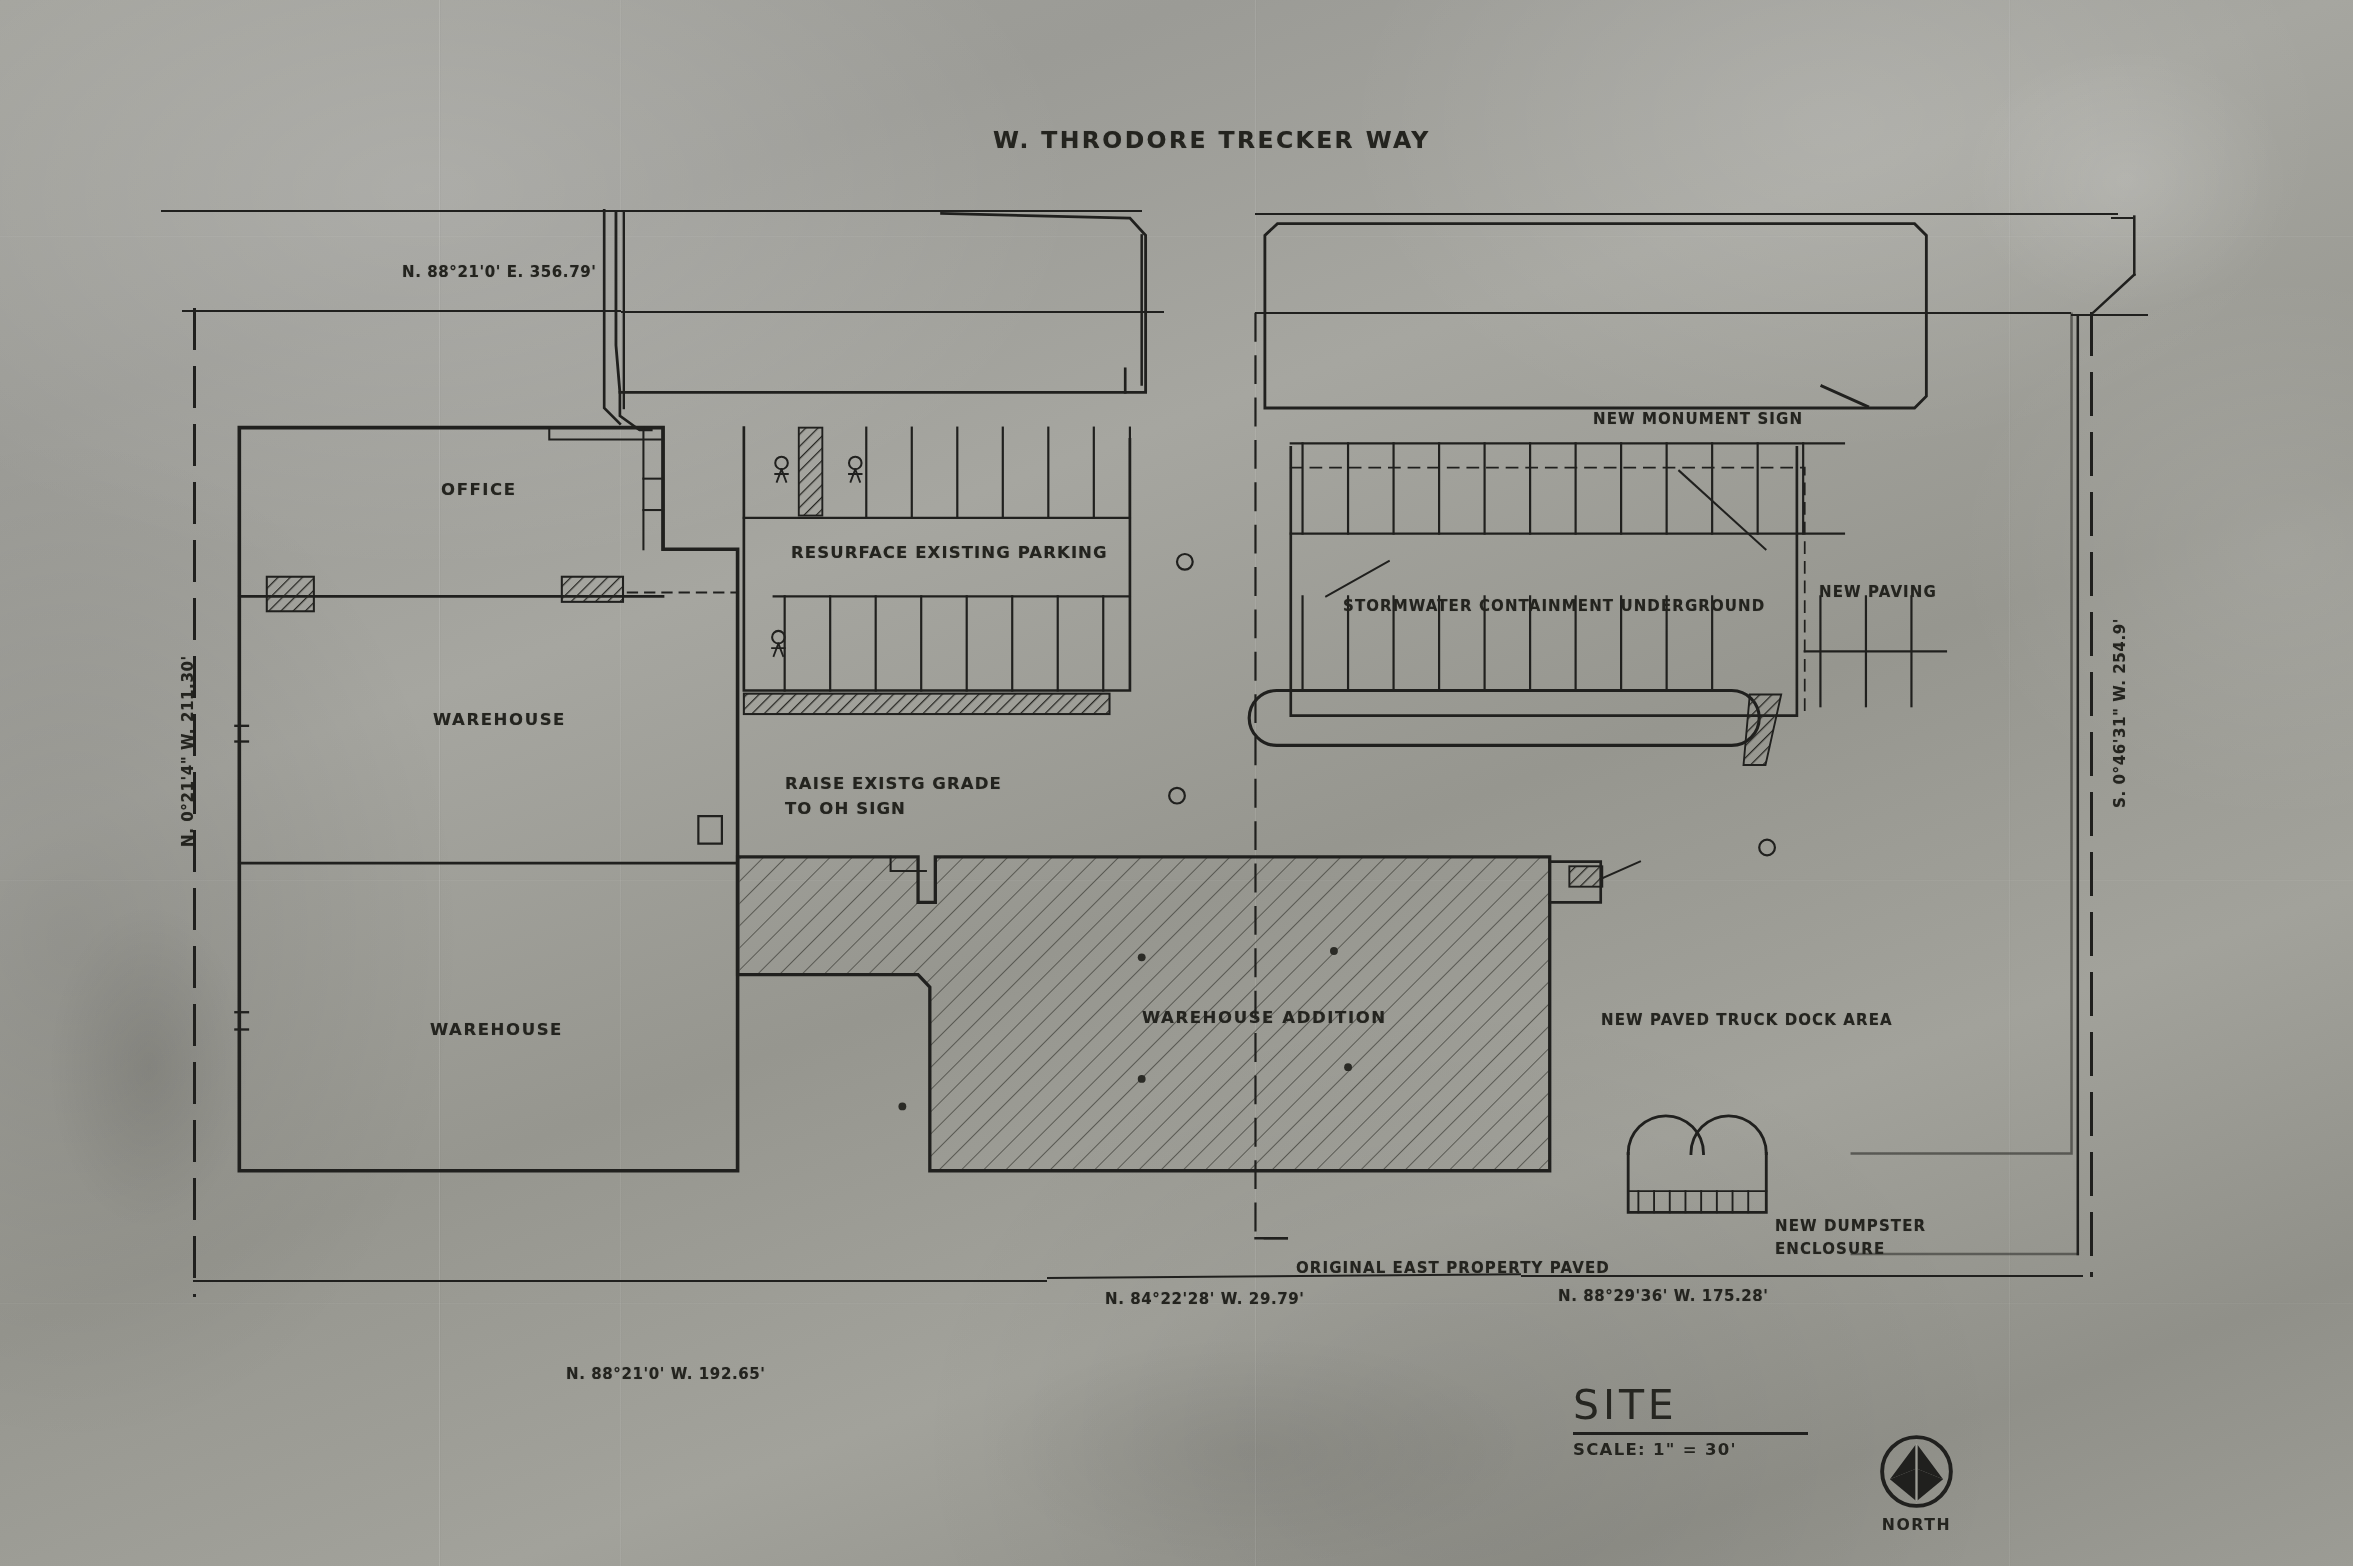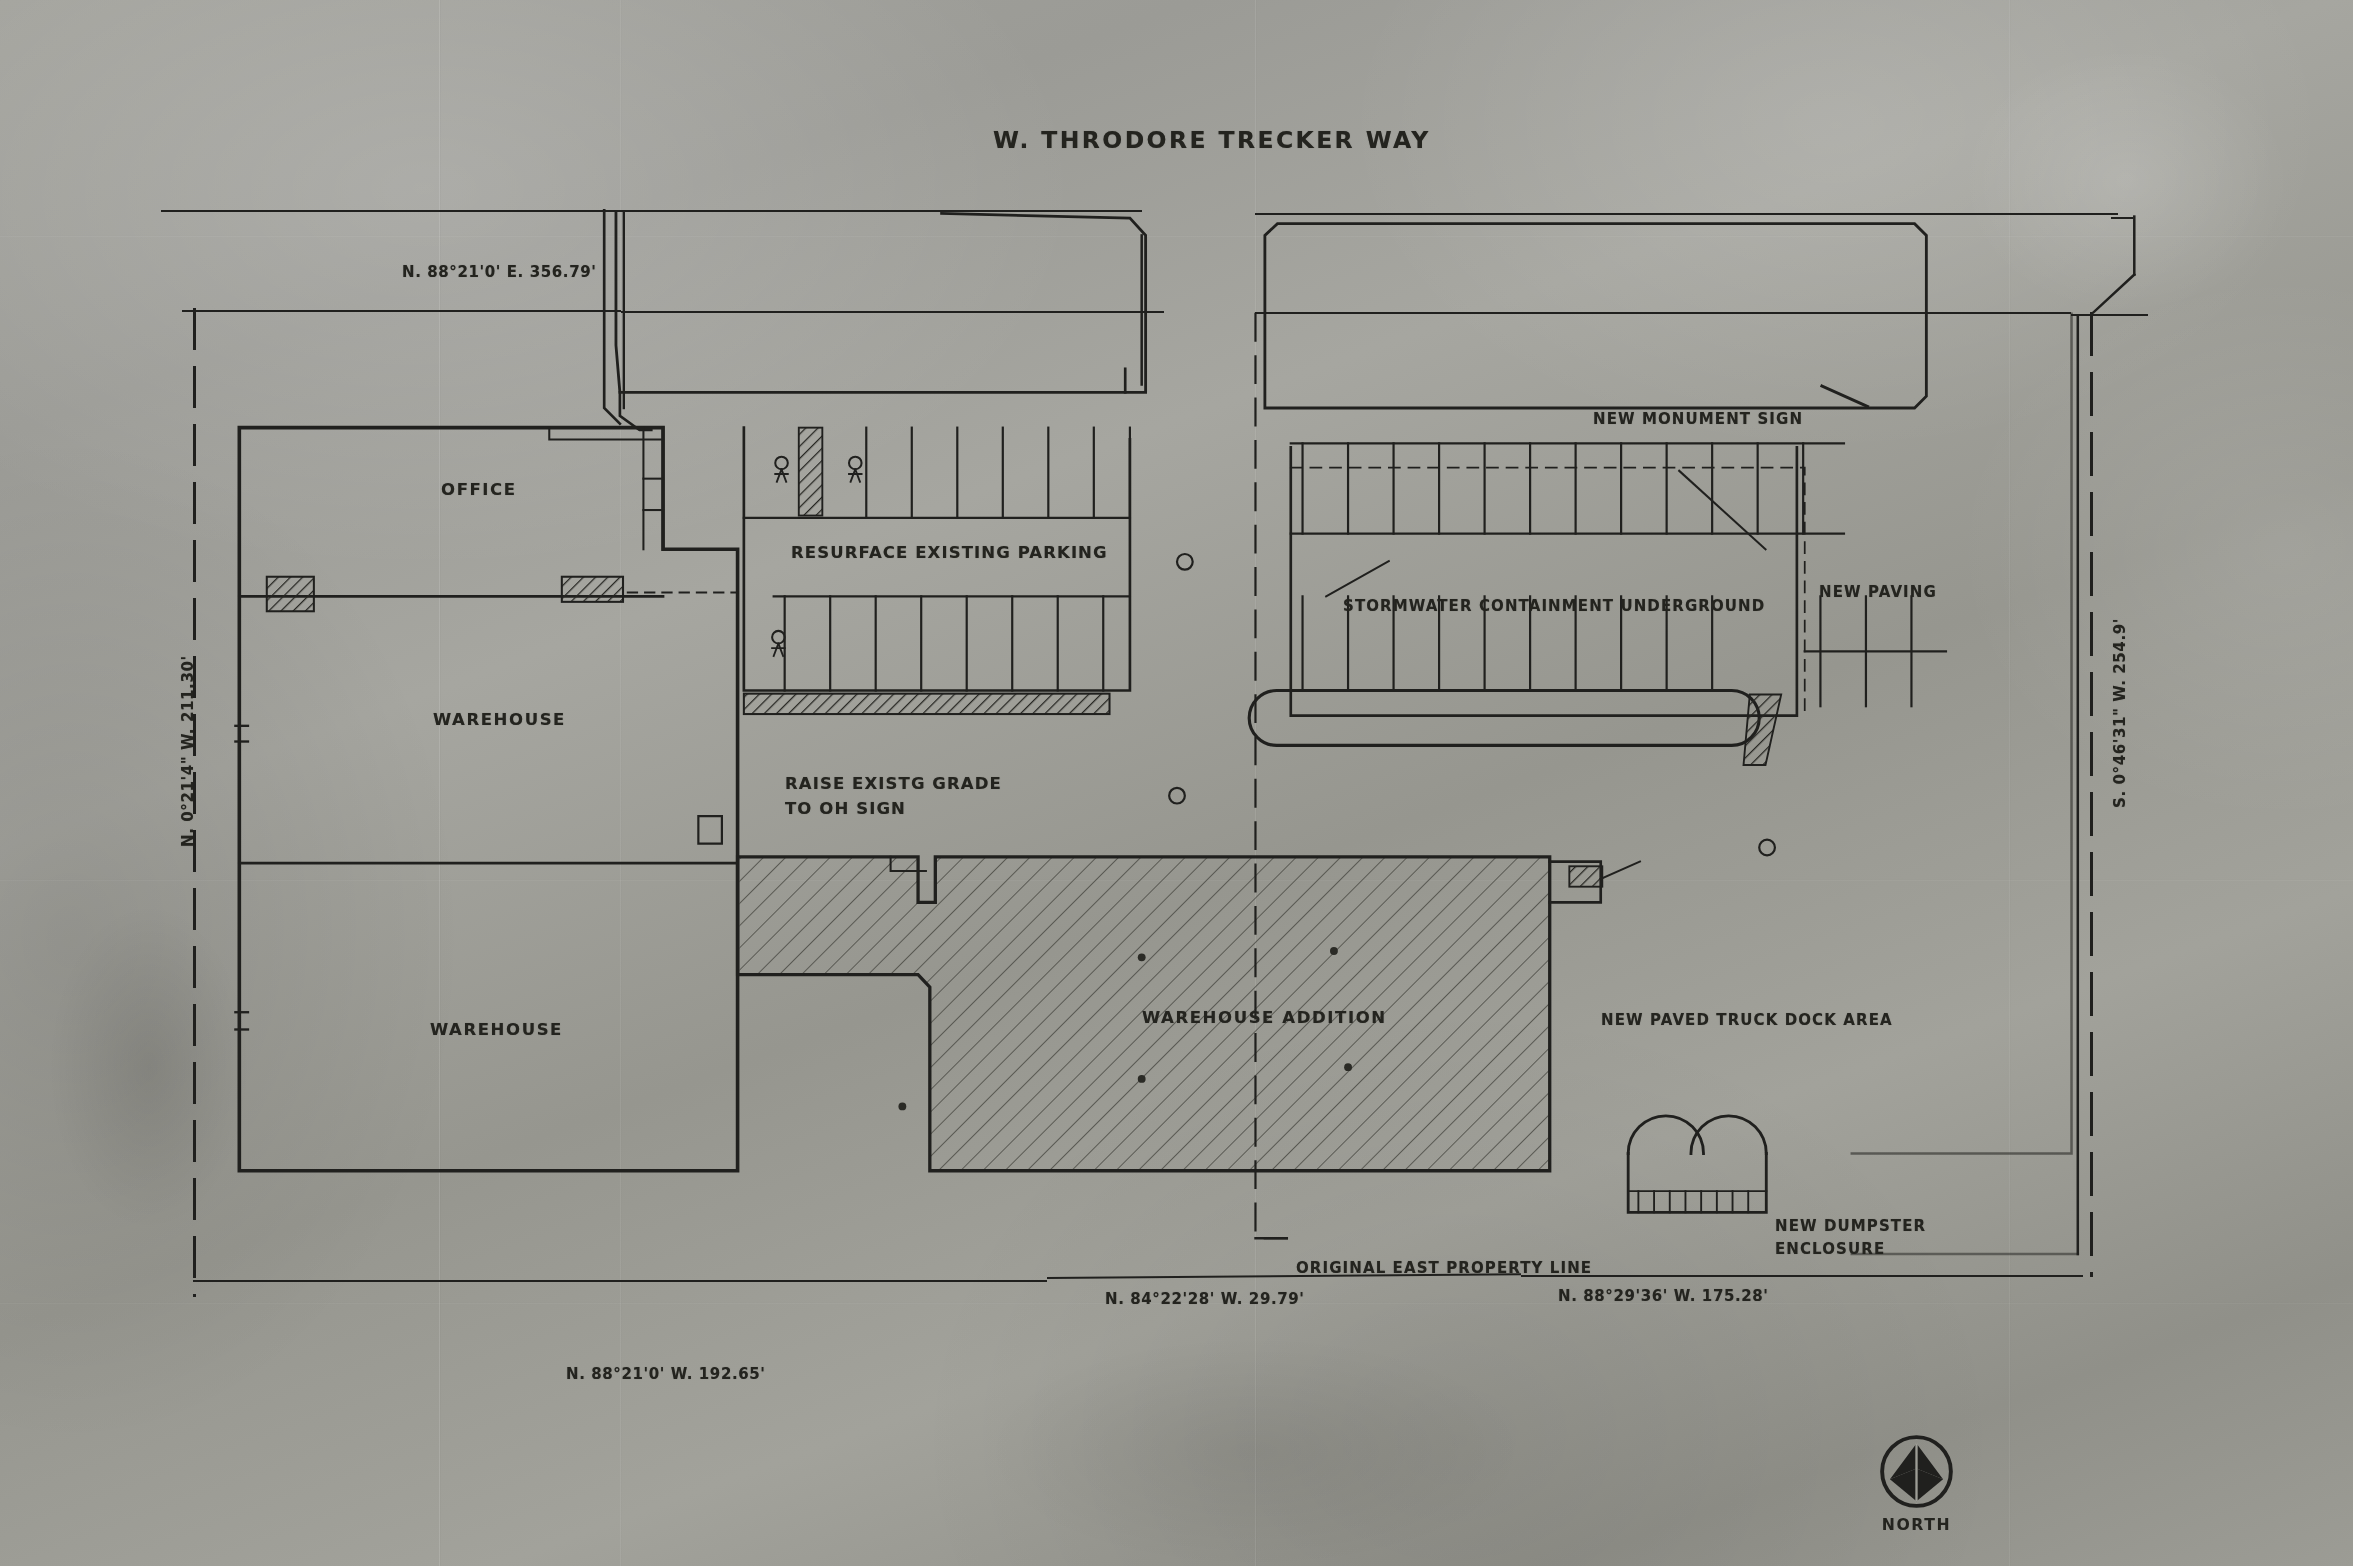--- a/index.html
+++ b/index.html
@@ -308,22 +308,27 @@
 
   <div class="txt lbl-sm" style="left:1343px;top:565px;">STORMWATER CONTAINMENT UNDERGROUND</div>
 
   <div class="txt lbl-sm" style="left:1819px;top:551px;">NEW PAVING</div>
 
   <div class="txt lbl-sm" style="left:1601px;top:979px;">NEW PAVED TRUCK DOCK AREA</div>
 
   <div class="txt lbl-sm" style="left:1775px;top:1185px;">NEW DUMPSTER</div>
   <div class="txt lbl-sm" style="left:1775px;top:1208px;">ENCLOSURE</div>
 
-  <div class="txt lbl-sm" style="left:1296px;top:1227px;">ORIGINAL EAST PROPERTY LINE</div>
-
+  <div class="txt lbl-sm" style="left:1296px;top:1227px;">ORIGINAL EAST PROPERTY PAVED</div>
+
+  <div id="site-title">
+    <div class="st-word">SITE</div>
+    <div class="st-rule"></div>
+    <div class="st-scale">SCALE: 1" = 30'</div>
+  </div>
 
   <div id="north">
     <svg width="75" height="75" viewBox="0 0 96 96">
       <circle cx="48" cy="48" r="44" fill="none" stroke="#20201e" stroke-width="5"></circle>
       <path d="M48 12 L82 58 L48 44 L14 58 Z" fill="#20201e"></path>
       <path d="M48 44 L82 58 L48 86 L14 58 Z" fill="#20201e"></path>
       <path d="M48 12 L48 86" stroke="#9d9d96" stroke-width="3"></path>
     </svg>
     <div class="nlabel">NORTH</div>
   </div>

